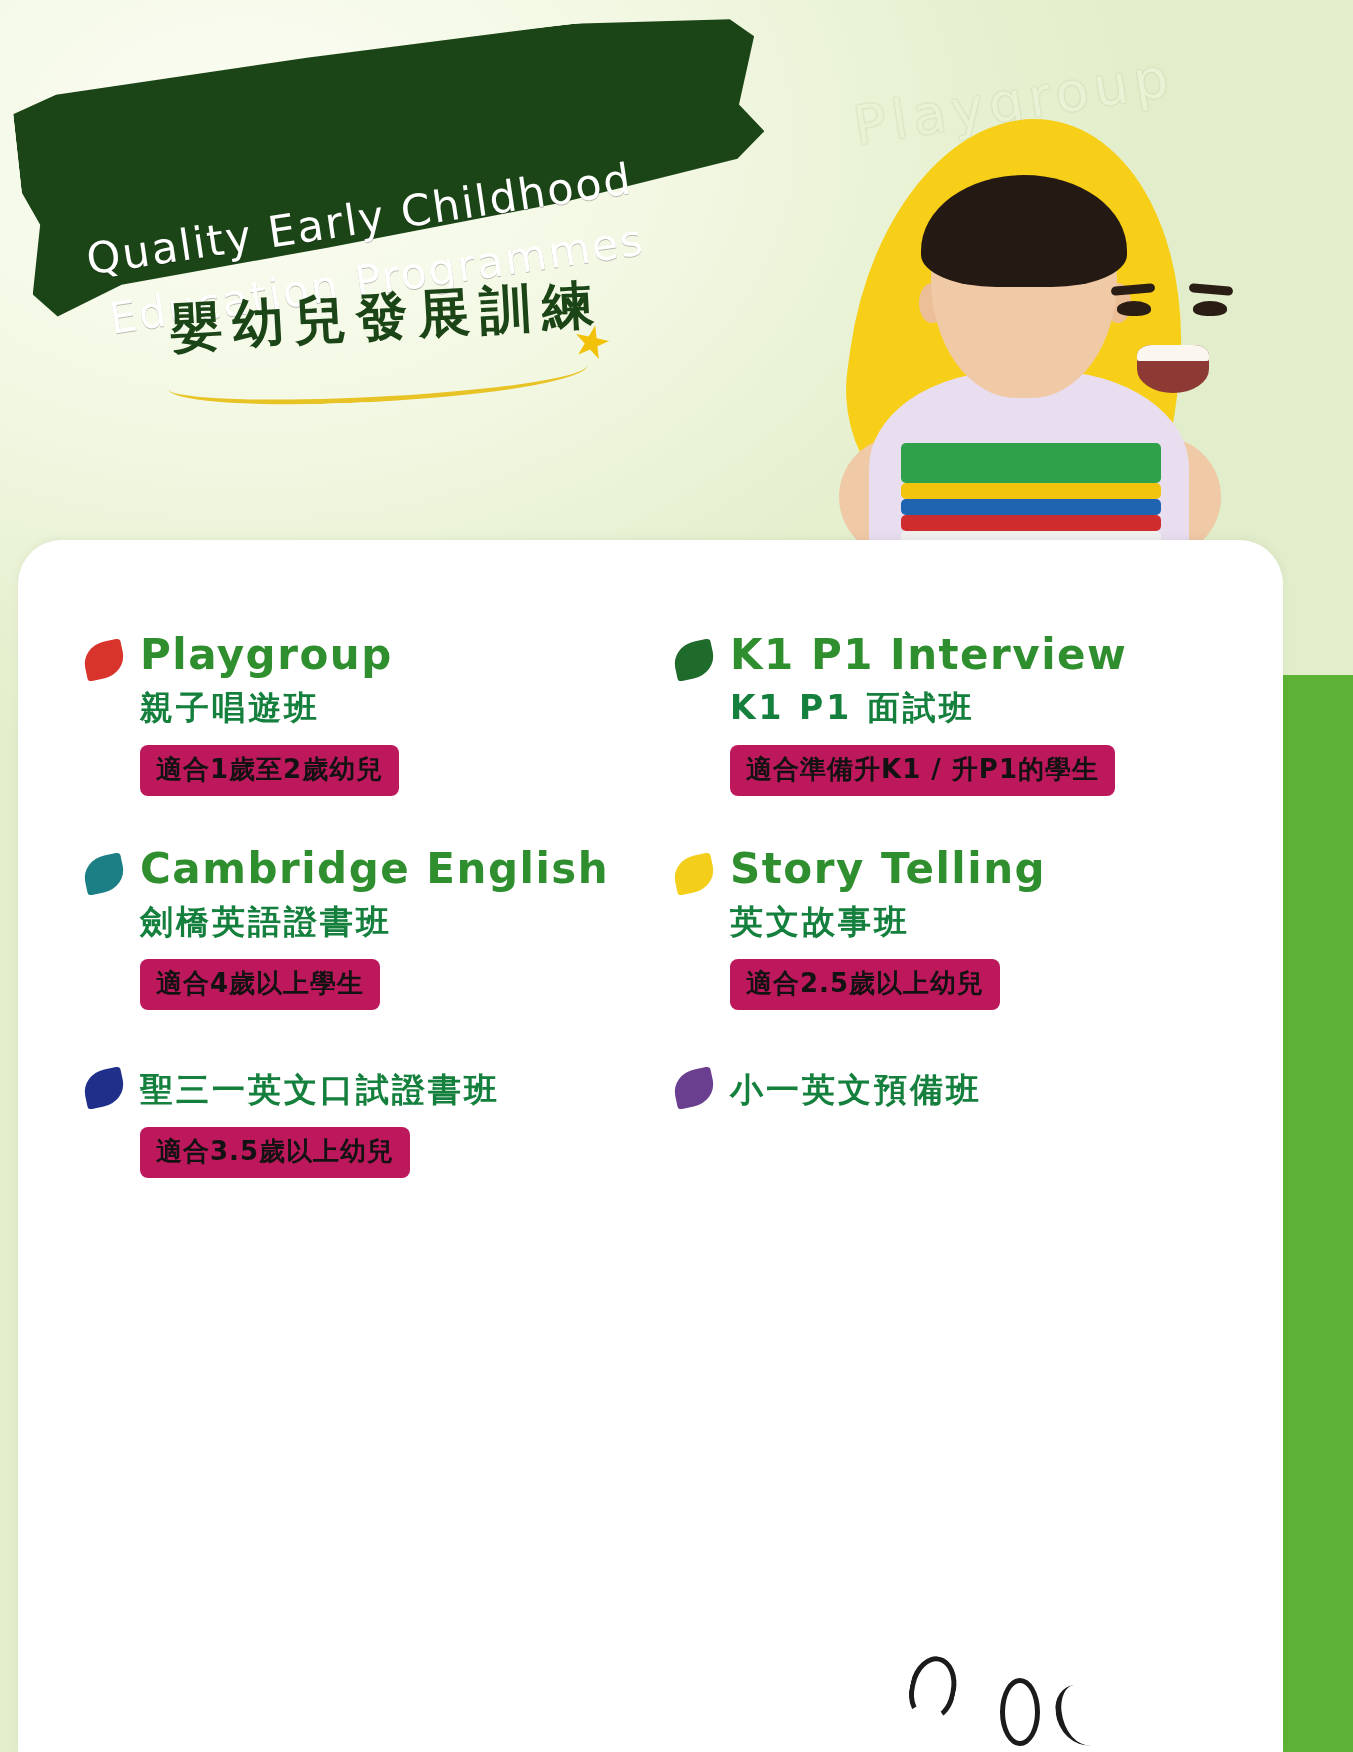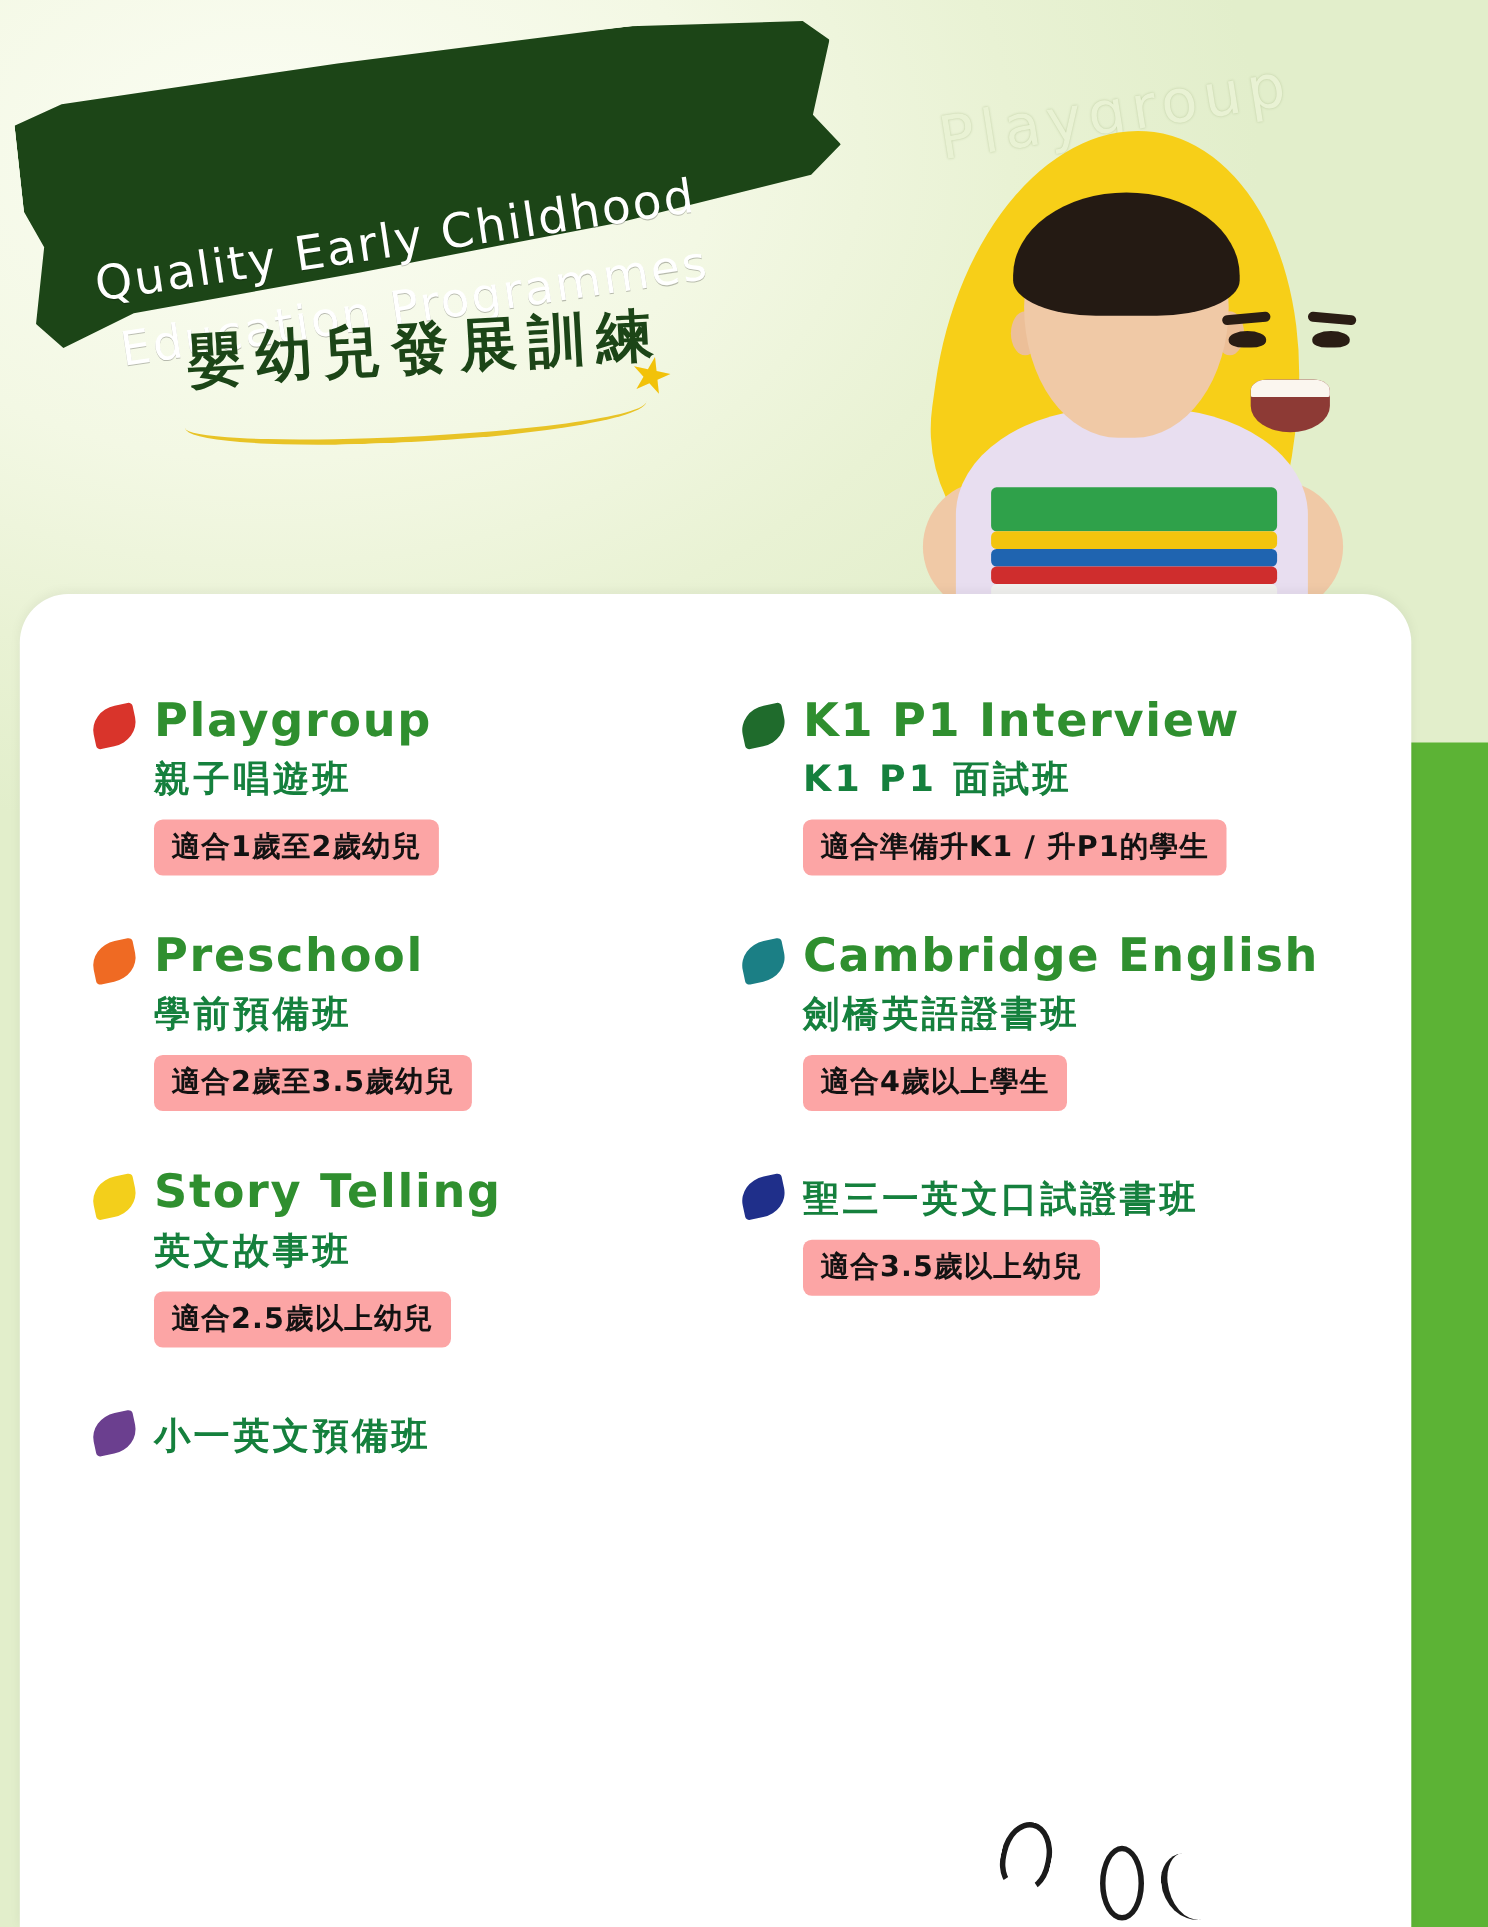--- a/index.html
+++ b/index.html
@@ -210,21 +210,21 @@
     font-size: 33px;
     font-weight: 700;
     color: #15803d;
     letter-spacing: 3px;
     white-space: nowrap;
   }
   .badge {
     display: inline-block;
     margin-top: 14px;
     padding: 7px 16px 9px;
-    background: #fca5a5;
+    background: #be185d;
     border-radius: 8px;
     font-family: "DejaVu Sans", sans-serif;
     font-size: 26px;
     font-weight: 700;
     color: #121212;
     letter-spacing: 1px;
     white-space: nowrap;
   }
 
   
@@ -313,26 +313,20 @@
         <div class="badge">適合1歲至2歲幼兒</div>
       </div>
 
       <div class="item">
         <span class="leaf" style="background:#1f6b2c"></span>
         <div class="en">K1 P1 Interview</div>
         <div class="zh">K1 P1 面試班</div>
         <div class="badge">適合準備升K1 / 升P1的學生</div>
       </div>
 
-      <div class="item">
-        <span class="leaf" style="background:#ef6a23"></span>
-        <div class="en">Preschool</div>
-        <div class="zh">學前預備班</div>
-        <div class="badge">適合2歲至3.5歲幼兒</div>
-      </div>
 
       <div class="item">
         <span class="leaf" style="background:#1b7f85"></span>
         <div class="en">Cambridge English</div>
         <div class="zh">劍橋英語證書班</div>
         <div class="badge">適合4歲以上學生</div>
       </div>
 
       <div class="item">
         <span class="leaf" style="background:#f3cf1b"></span>

